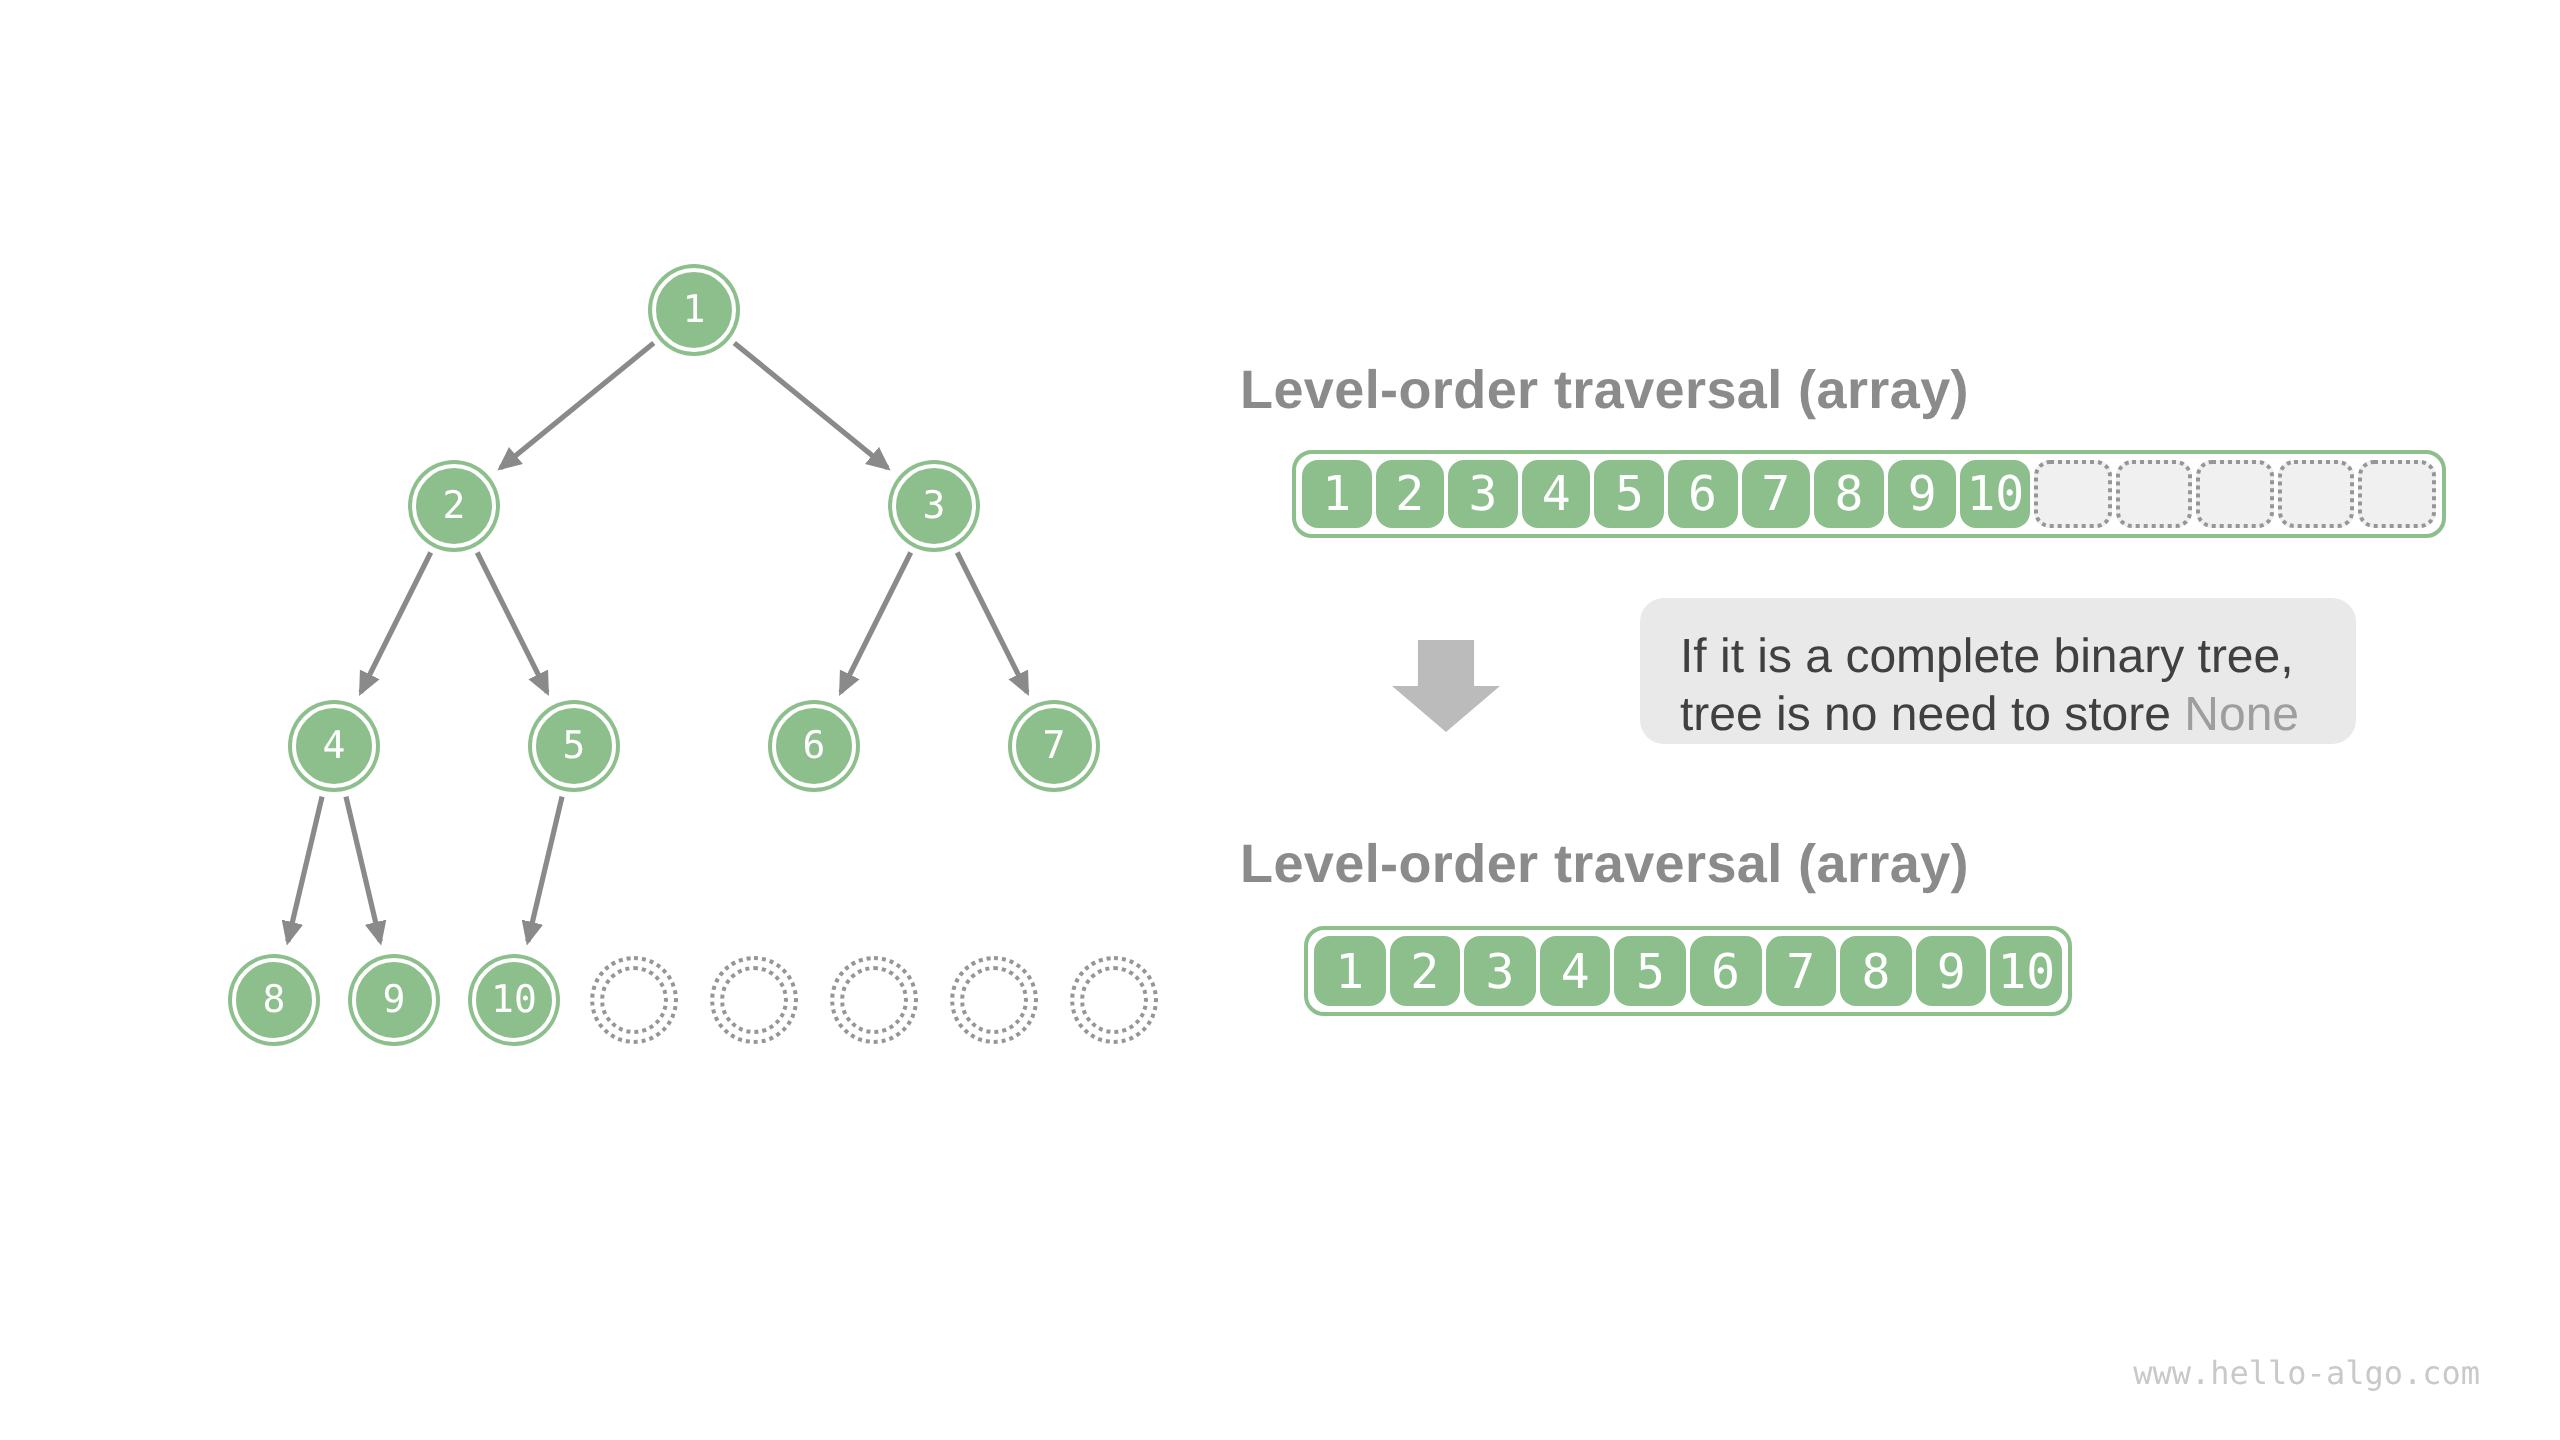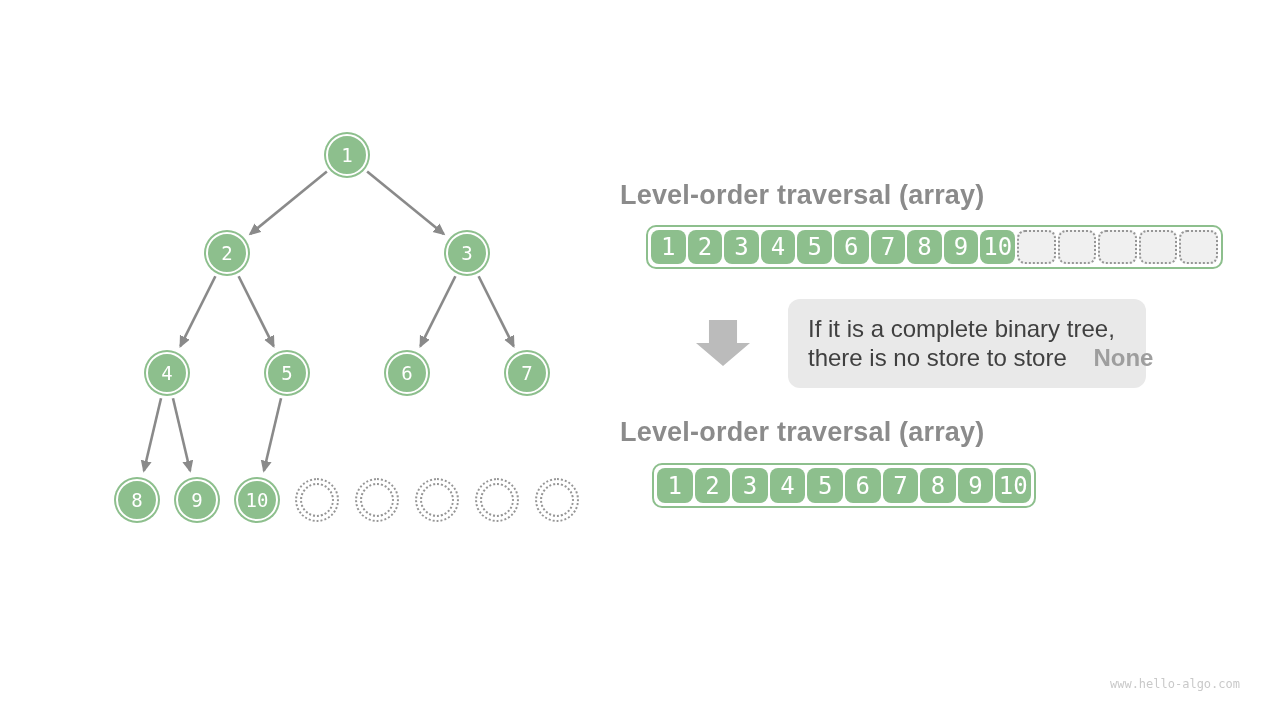--- a/index.html
+++ b/index.html
@@ -85,39 +85,39 @@
   
   .block-arrow {
     position: absolute;
     left: 696px; top: 320px;
     width: 54px; height: 46px;
     background: var(--block-arrow-gray);
     clip-path: polygon(24% 0, 76% 0, 76% 50%, 100% 50%, 50% 100%, 0 50%, 24% 50%);
   }
   .callout {
     position: absolute;
-    left: 788px; top: 299px;
-    width: 358px; height: 89px;
+    left: 820px; top: 299px;
+    width: 358px; height: 73px;
     box-sizing: border-box;
     background: var(--callout-bg);
     border-radius: 12px;
     padding: 15px 18px 0 20px;
     color: var(--callout-text);
     font-size: 24px;
     line-height: 29px;
     white-space: nowrap;
   }
-  .callout b { color: var(--none-gray); font-weight: bold; margin-left: 20px; }
+  .callout b { color: var(--none-gray); font-weight: normal; }
 
   
   .watermark {
     position: absolute;
     right: 40px; top: 677px;
     font-family: "DejaVu Sans Mono", monospace;
-    font-size: 12px;
+    font-size: 16px;
     color: var(--watermark-gray);
   }
 </style>
 </head>
 <body>
 
 <div class="canvas" style="--green: #8DBF8D; --edge-gray: #8A8A8A; --heading-gray: #8B8B8B; --callout-bg: #E9E9E9; --callout-text: #404040; --none-gray: #9E9E9E; --block-arrow-gray: #BBBBBB; --empty-cell-bg: #F0F0F0; --empty-cell-border: #969696; --watermark-gray: #C9C9C9;">
 
   <svg id="edge-layer" viewBox="0 0 1280 720">
     <defs>
@@ -181,21 +181,21 @@
       <div class="cell empty"></div>
       <div class="cell empty"></div>
       <div class="cell empty"></div>
       <div class="cell empty"></div>
       <div class="cell empty"></div>
     </div>
 
   <div class="block-arrow"></div>
   <div class="callout">
     <div>If it is a complete binary tree,</div>
-    <div><span>there is no store to store</span> <b>None</b></div>
+    <div><span>tree is no need to store</span> <b>None</b></div>
   </div>
 
   <div class="section-heading" id="heading-bottom">Level-order traversal (array)</div>
   <div class="array-box" id="array-bottom">
       <div class="cell filled">1</div>
       <div class="cell filled">2</div>
       <div class="cell filled">3</div>
       <div class="cell filled">4</div>
       <div class="cell filled">5</div>
       <div class="cell filled">6</div>

